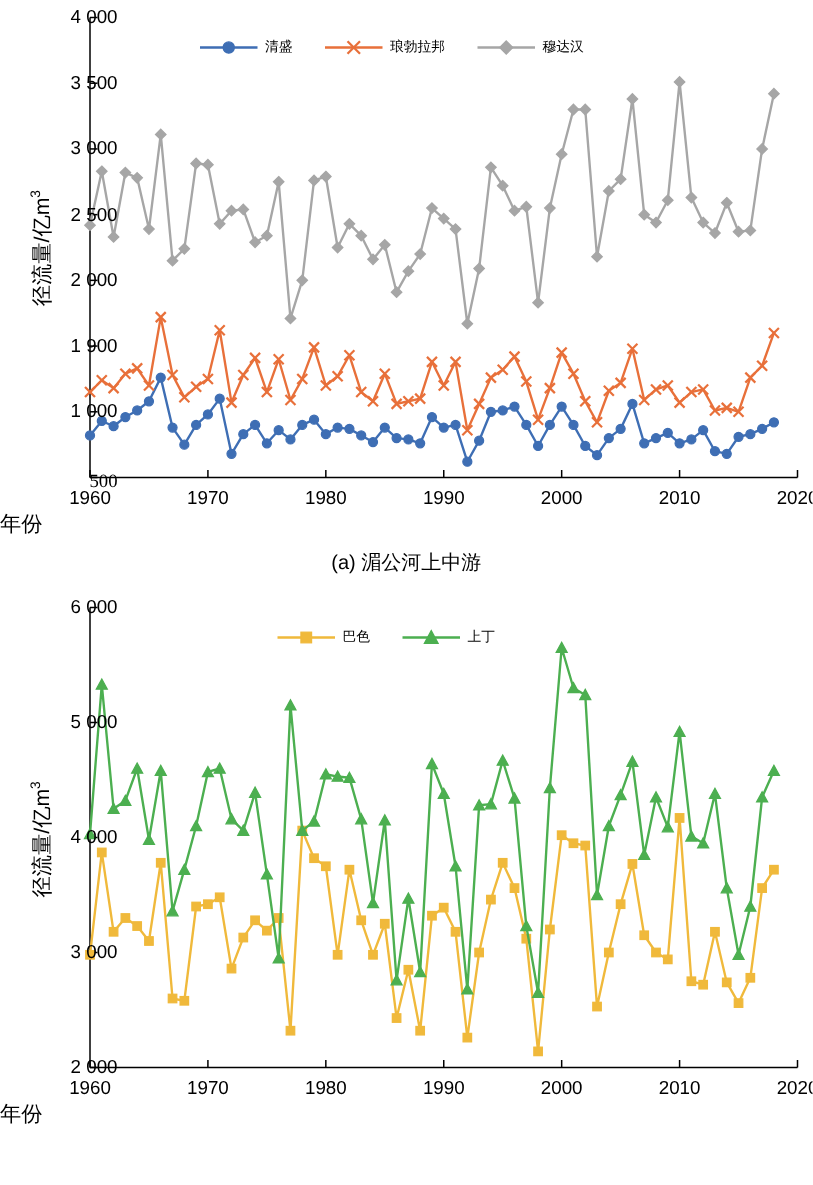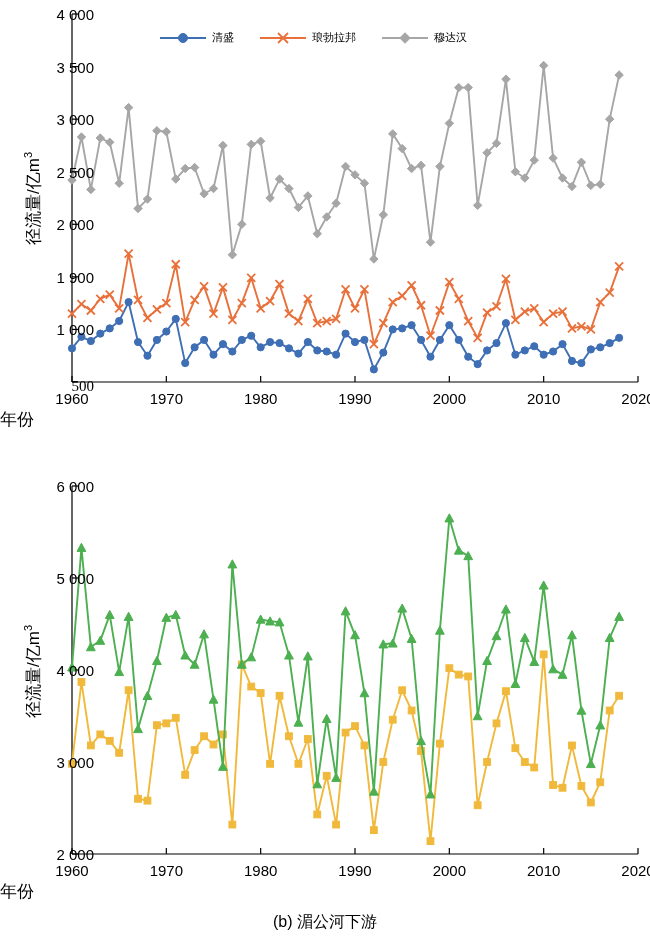--- a/index.html
+++ b/index.html
@@ -524,20 +524,21 @@
           <span class="legend-swatch">
             <span class="ln" style="background: rgb(166, 166, 166);"></span>
             <svg width="20" height="16" style="position: absolute; left: 13px; top: -1px;">
               <polygon points="10,2.75 15.25,8 10,13.25 4.75,8" fill="#A6A6A6" stroke="#A6A6A6" stroke-width="1"></polygon>
             </svg>
           </span>
           <span>穆达汉</span>
         </div>
       </div>
     <div class="axis-title-x" id="xtitle-a" style="top: 408px;">年份</div>
+    <div class="caption" id="caption-a" style="top: 440px;">(a) 湄公河上中游</div>
   </div>
 
   <div class="panel" id="panel-b">
     <div class="plot-wrap" id="wrap-b" style="left:0;top:0;width:650px;height:478px;">
       <svg id="svg-b" width="650" height="478">
           <g>
             <line x1="72" y1="16" x2="72" y2="384" stroke="#000" stroke-width="1.2"></line>
             <line x1="72" y1="384" x2="638" y2="384" stroke="#000" stroke-width="1.2"></line>
           </g>
           <g>
@@ -686,17 +687,36 @@
         <div class="tick-label-y" style="top: 16px; width: 62px; left: 0px;">6 000</div>
         <div class="tick-label-x" style="left: 72px; top: 392px;">1960</div>
         <div class="tick-label-x" style="left: 166.333px; top: 392px;">1970</div>
         <div class="tick-label-x" style="left: 260.667px; top: 392px;">1980</div>
         <div class="tick-label-x" style="left: 355px; top: 392px;">1990</div>
         <div class="tick-label-x" style="left: 449.333px; top: 392px;">2000</div>
         <div class="tick-label-x" style="left: 543.667px; top: 392px;">2010</div>
         <div class="tick-label-x" style="left: 638px; top: 392px;">2020</div>
       </div>
     <div class="axis-title-y" id="ytitle-b" style="left: 22px; top: 248px; transform: rotate(-90deg);">径流量/亿m<sup style="font-size:11px">3</sup></div>
+    <div class="legend" id="legend-b" style="left: 222px; top: 32px;">
+        <div class="legend-item">
+          <span class="legend-swatch">
+            <span class="ln" style="background: rgb(240, 185, 59);"></span>
+            <svg width="20" height="16" style="position: absolute; left: 13px; top: -1px;">
+              <rect x="5.75" y="3.75" width="8.5" height="8.5" fill="#F0B93B" stroke="#F0B93B" stroke-width="1"></rect>
+            </svg>
+          </span>
+          <span>巴色</span>
+        </div>
+        <div class="legend-item">
+          <span class="legend-swatch">
+            <span class="ln" style="background: rgb(76, 175, 80);"></span>
+            <svg width="20" height="16" style="position: absolute; left: 13px; top: -1px;">
+              <polygon points="10,2.5 15.5,12.675 4.5,12.675" fill="#4CAF50" stroke="#4CAF50" stroke-width="1"></polygon>
+            </svg>
+          </span>
+          <span>上丁</span>
+        </div>
+      </div>
     <div class="axis-title-x" id="xtitle-b" style="top: 410px;">年份</div>
-    <div class="caption" id="caption-b" style="top: 442px;">(b) 湄公河下游</div>
   </div>
 
 </div>
 
 </body></html>

